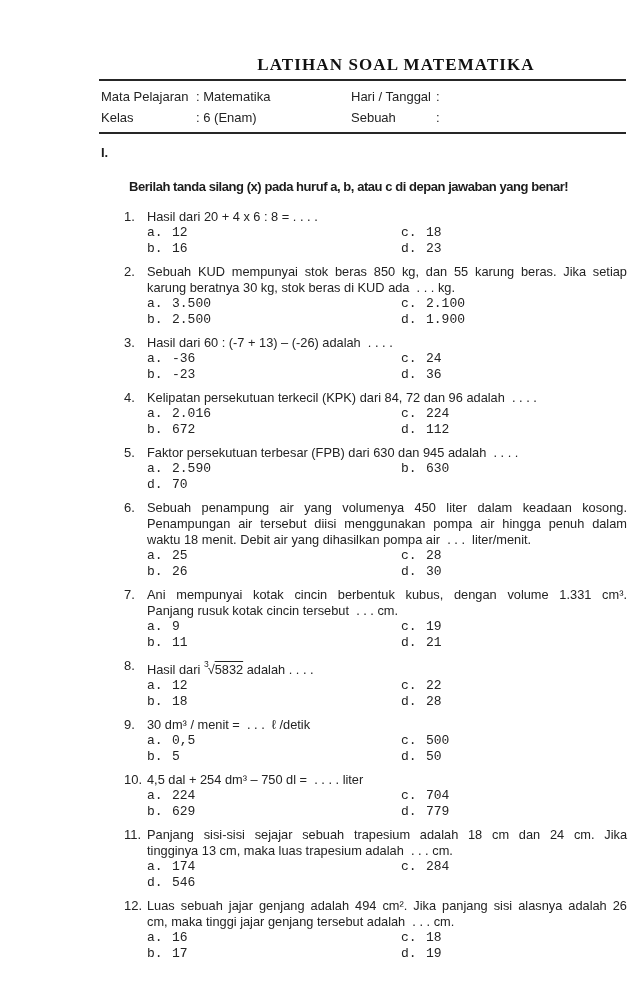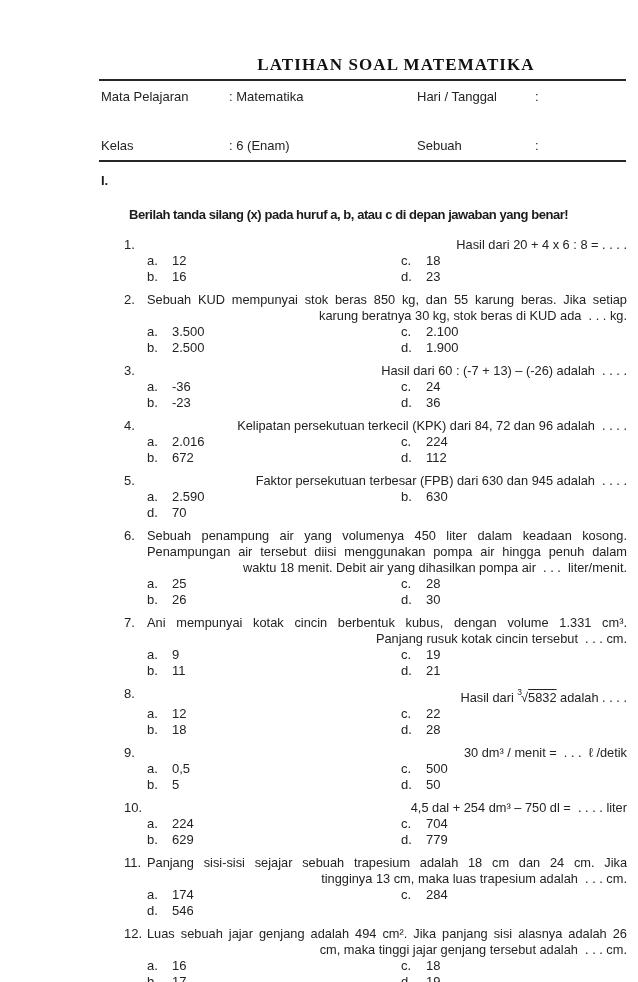--- a/index.html
+++ b/index.html
@@ -28,38 +28,37 @@
   .rule { height: 0; border-top: 2px solid #262626; margin-left: 55px; width: 527px; }
   .rule1 { margin-top: 4px; }
   .rule2 { margin-top: 6px; }
   .meta {
     margin: 8px 0 0 57px;
     width: 525px;
     display: grid;
     grid-template-columns: 95px 155px 85px 1fr;
     row-gap: 5px;
     line-height: 16px;
-    gap: 33px;
   }
   .section {
     margin: 11px 0 0 57px;
     display: flex;
     font-weight: bold;
     line-height: 16px;
     color: #1c1c1c;
   }
   .section .snum { flex: none; width: 28px; }
   .section .sinstr { white-space: nowrap; letter-spacing: -0.45px; margin-top: 34px; }
   .qs { margin: 14px 0 0 80px; width: 503px; }
   .q { display: flex; margin-bottom: 7px; line-height: 16px; }
   .qnum { flex: none; width: 23px; }
   .qbody { flex: 1; min-width: 0; }
-  .qline { white-space: nowrap; font-size: 12.8px; text-align: right; }
+  .qline { white-space: nowrap; font-size: 12.8px; }
   .qline.just { text-align: justify; text-align-last: justify; }
-  .opts { display: grid; grid-template-columns: 254px 1fr; }
+  .opts { display: grid; grid-template-columns: 254px 1fr; font-family: Liberation Mono, monospace; }
   .ol { display: inline-block; width: 25px; }
   .rad sup { font-size: 8.5px; position: relative; top: -2px; margin-right: -1px; }
   .ovl { text-decoration: overline; }
 </style>
 </head>
 <body>
 
 <div class="page">
 
   <div class="title">LATIHAN SOAL MATEMATIKA</div>

